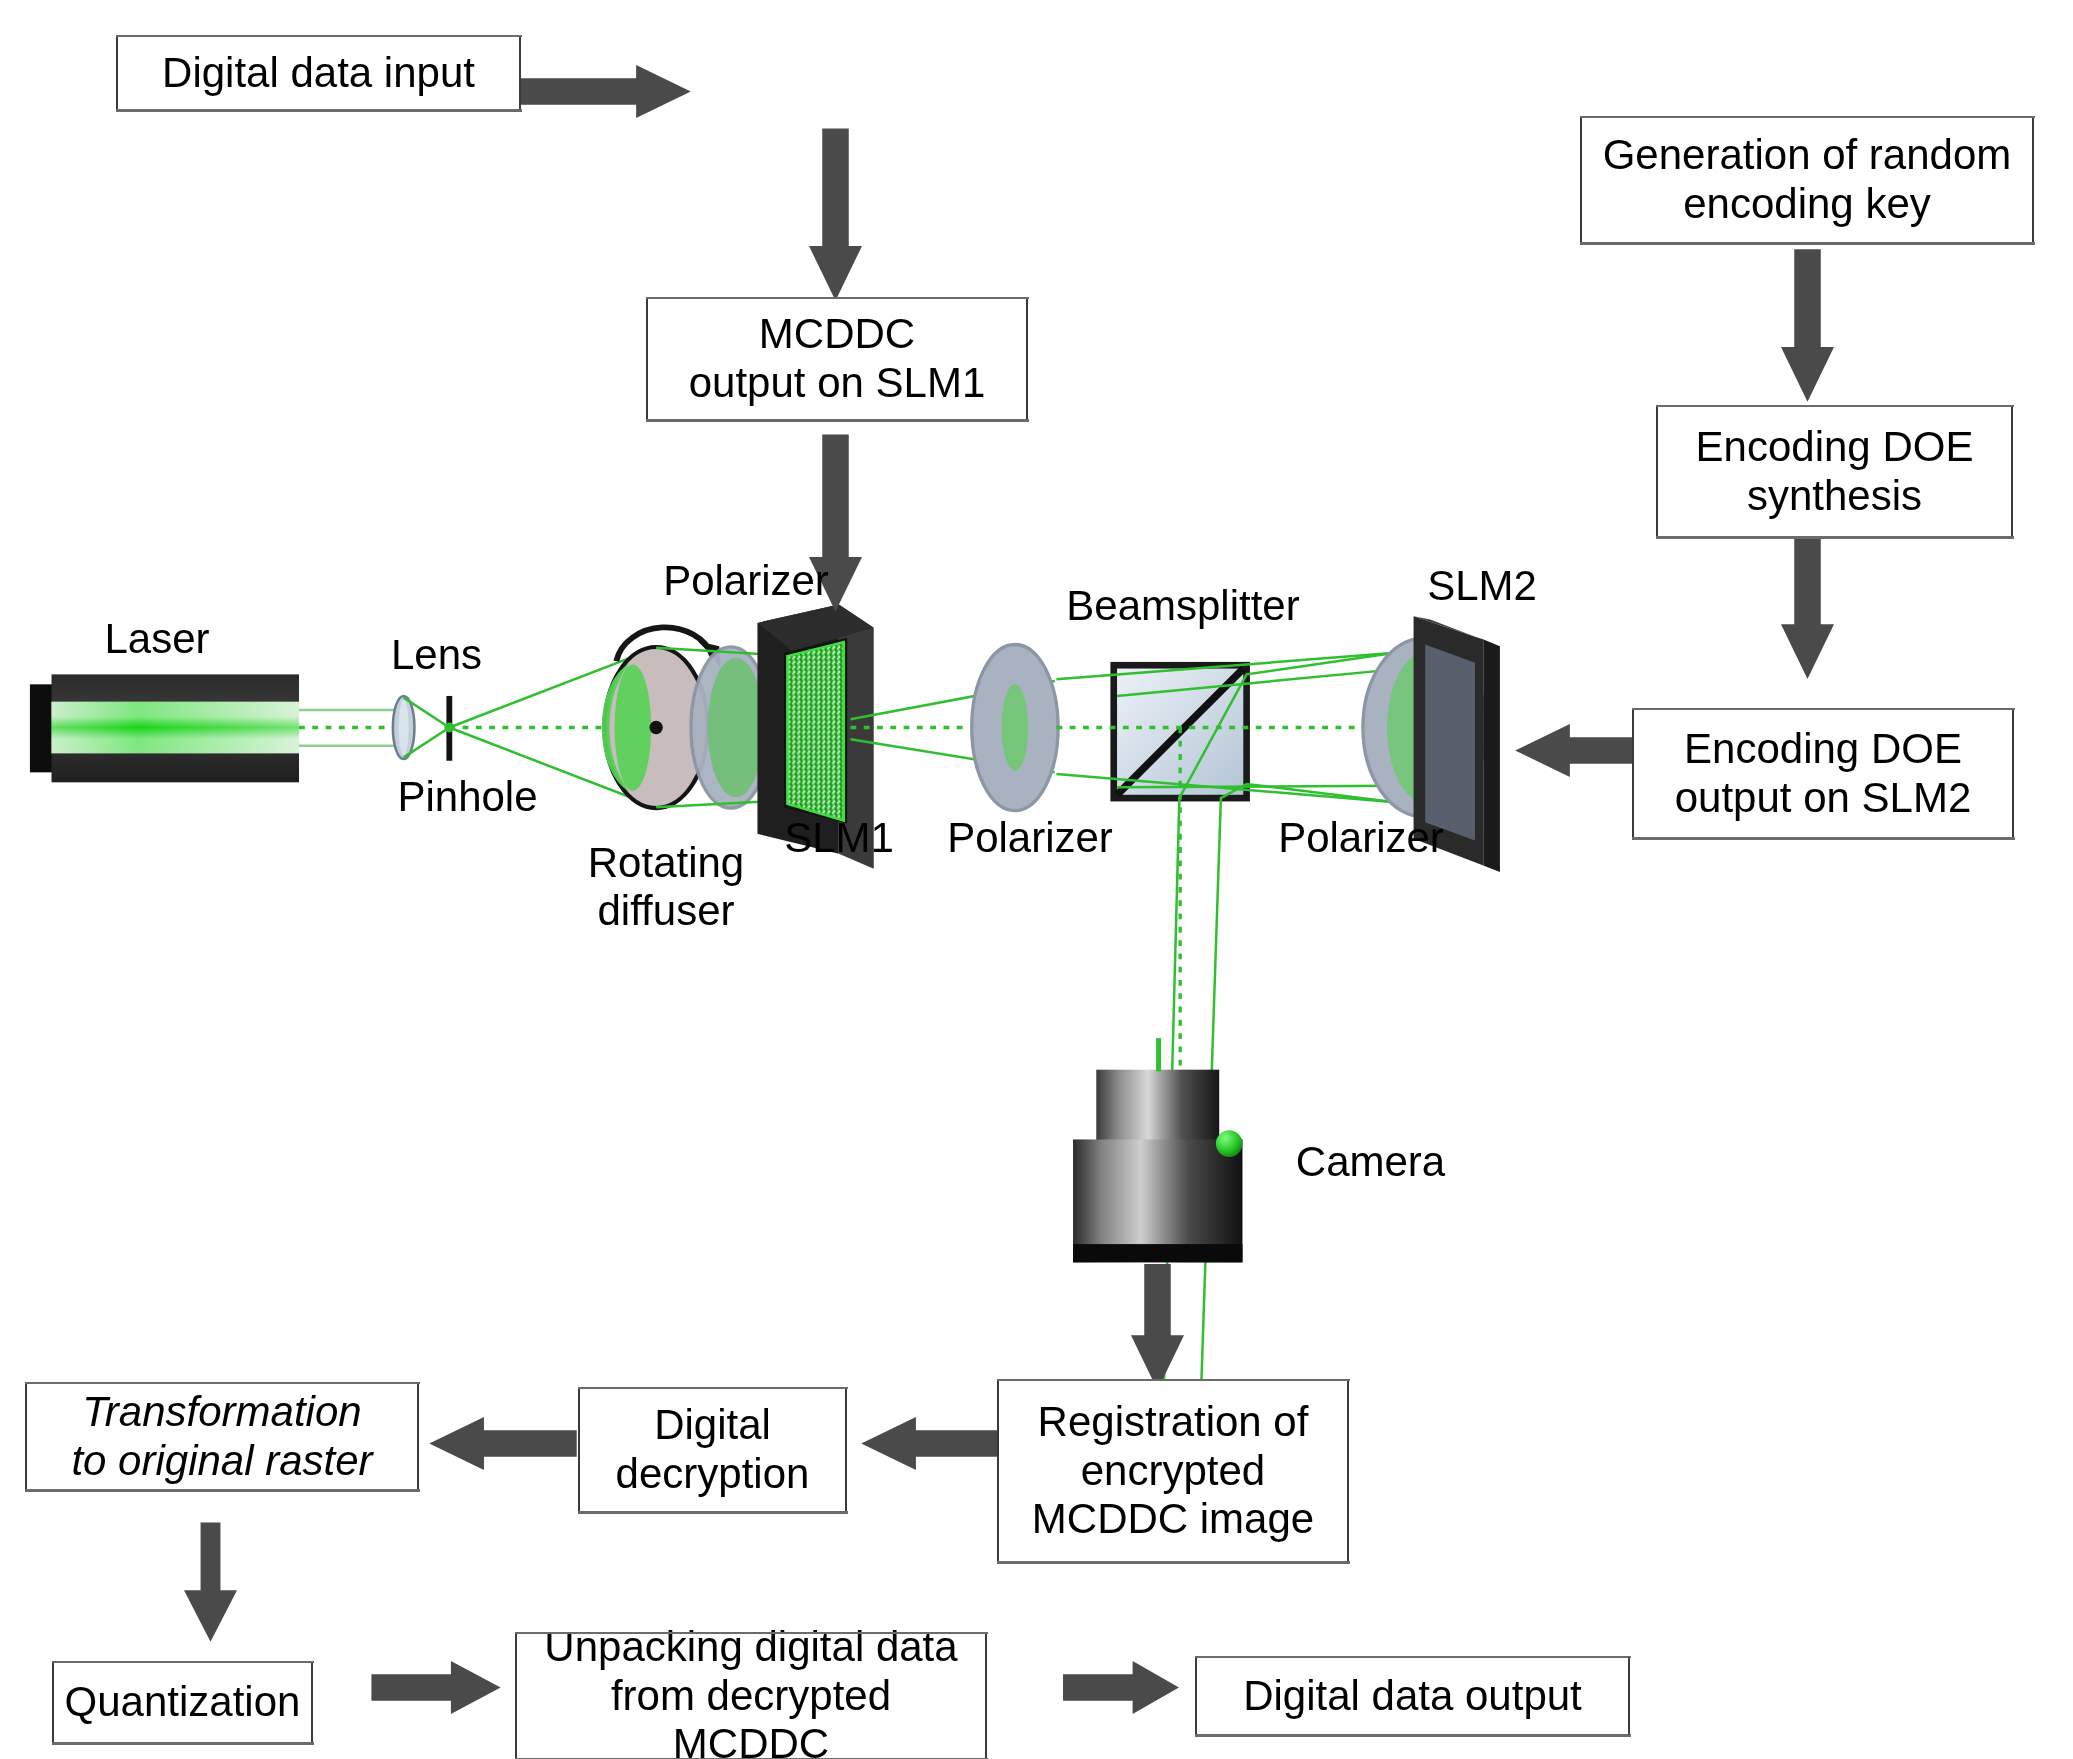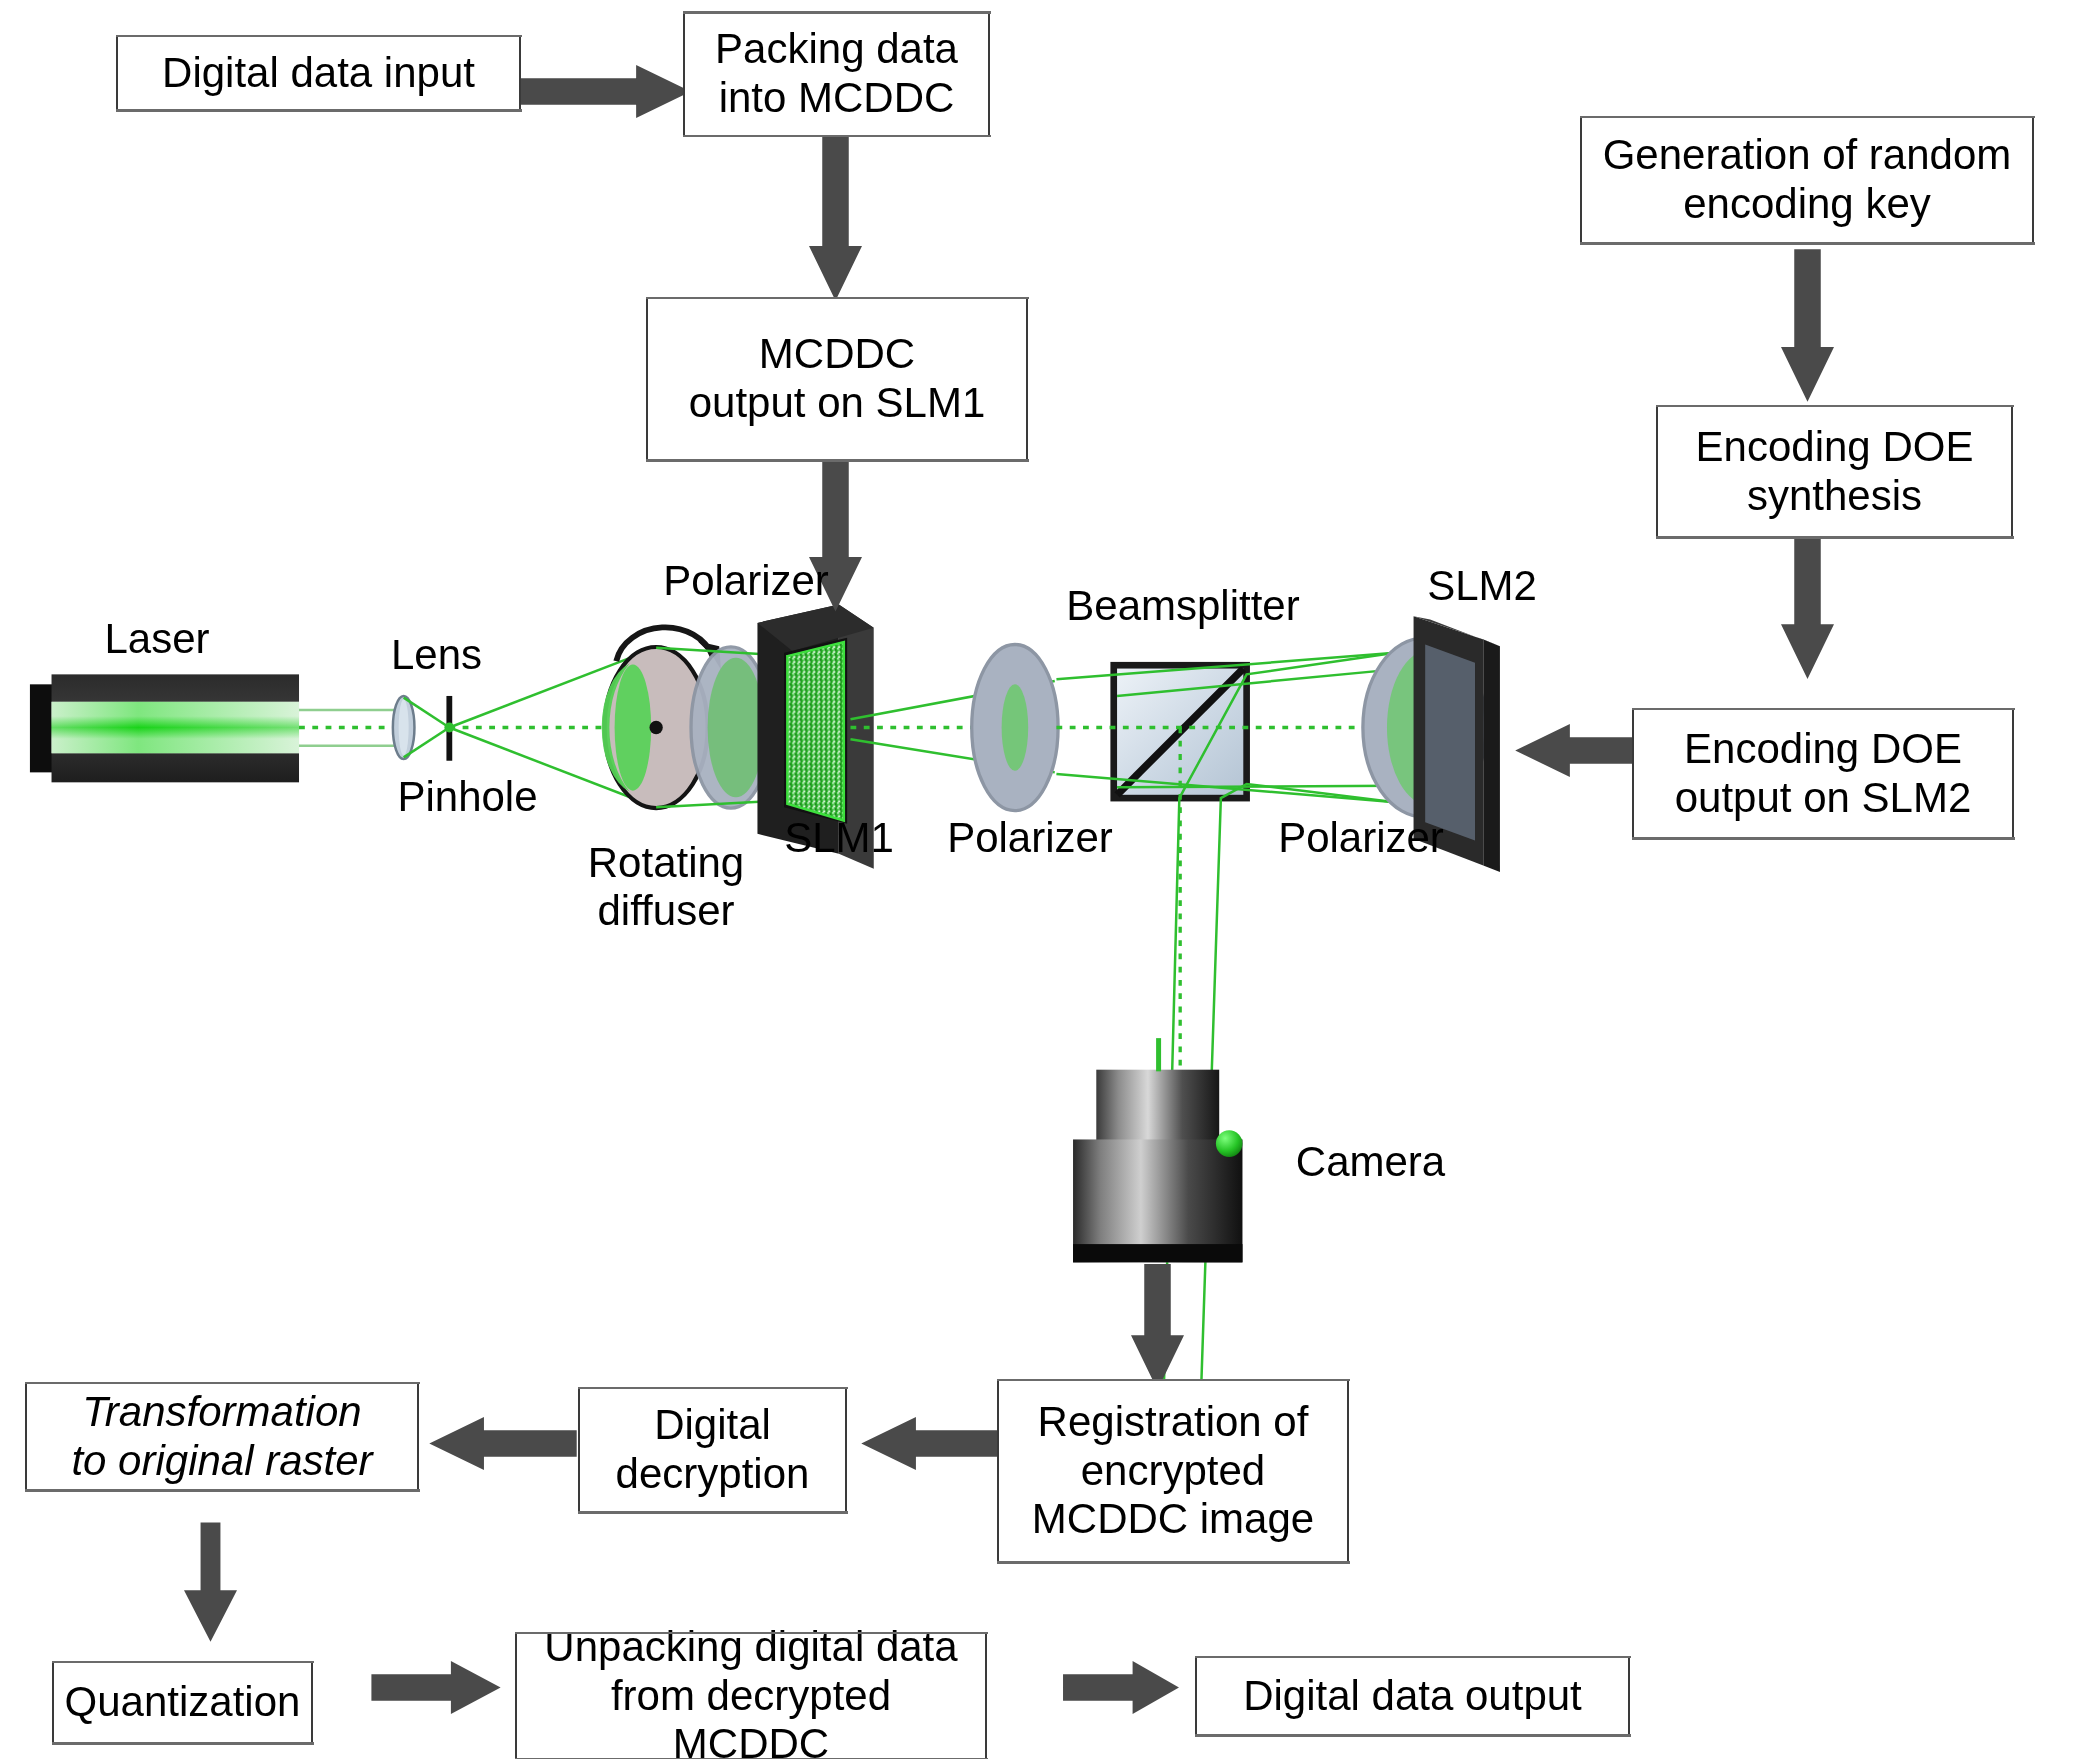--- a/index.html
+++ b/index.html
@@ -298,24 +298,22 @@
   </div>
 
   <div class="arrow" style="left:1063px; top:1661px;">
     <svg width="116" height="53" viewBox="0 0 140 64">
       <polygon points="0,16 84,16 84,0 140,32 84,64 84,48 0,48" fill="#4a4a4a"></polygon>
     </svg>
   </div>
 
   <div class="fbox" style="left:116px;  top:35px;   width:405px; height:76px;">Digital data input</div>
 
-  <div class="fbox" style="left:683px;  top:11.6px;   width:307px; height:125px;">Packing data
-into MCDDC</div>
-
-  <div class="fbox" style="left:646px;  top:297px;  width:382px; height:164px;">MCDDC
+
+  <div class="fbox" style="left:646px;  top:297px;  width:382px; height:124px;">MCDDC
 output on SLM1</div>
 
   <div class="fbox" style="left:1580px; top:116px;  width:454px; height:128px;">Generation of random
 encoding key</div>
 
   <div class="fbox" style="left:1656px; top:405px;  width:357px; height:133px;">Encoding DOE
 synthesis</div>
 
   <div class="fbox" style="left:1632px; top:708px;  width:382px; height:131px;">Encoding DOE
 output on SLM2</div>

